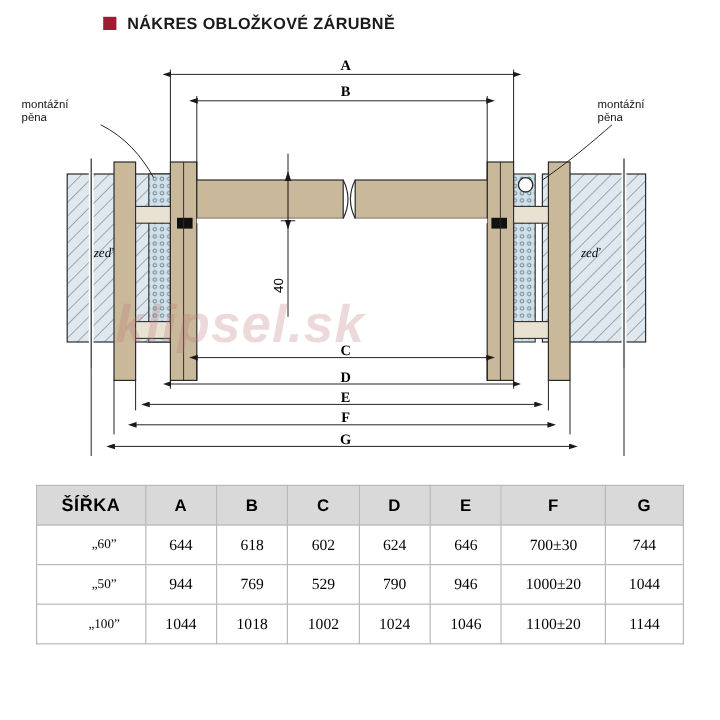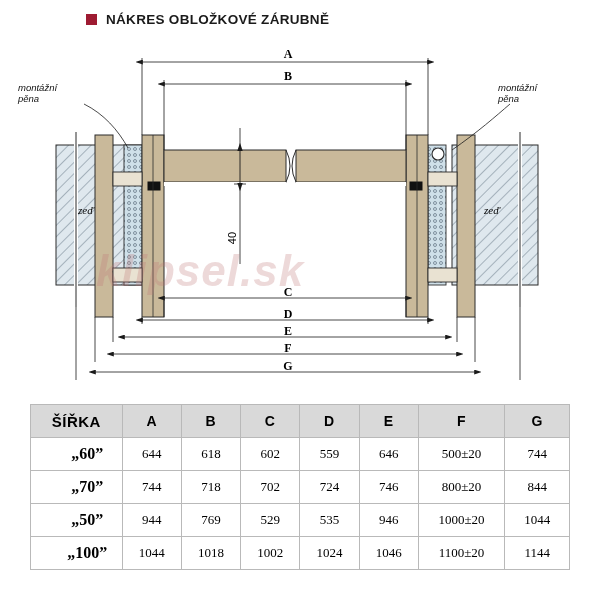--- a/index.html
+++ b/index.html
@@ -50,21 +50,20 @@
     height: 360px;
   }
   .drawing svg { display: block; }
 
   .callout-label {
     position: absolute;
     font-size: 9.5px;
     line-height: 11px;
     color: #111;
     white-space: pre-line;
-    font-style: italic;
   }
   .callout-left { left: 18px; top: 50px; }
   .callout-right { left: 498px; top: 50px; }
 
   
   .watermark {
     position: absolute;
     left: 96px;
     top: 246px;
     font-size: 44px;
@@ -100,22 +99,22 @@
     background: #d9d9d9;
     font-weight: bold;
     font-size: 14px;
     letter-spacing: 0.5px;
     font-family: "Liberation Sans", sans-serif;
   }
   table.spec thead th.first-col {
     font-size: 15px;
   }
   table.spec td.first-col {
-    font-weight: bold;
-    font-size: 16px;
+    font-weight: normal;
+    font-size: 11px;
     padding-left: 24px;
   }
   table.spec col.c0 { width: 94px; }
   table.spec col.c1,
   table.spec col.c2,
   table.spec col.c3,
   table.spec col.c4,
   table.spec col.c5 { width: 62px; }
   table.spec col.c6 { width: 90px; }
   table.spec col.c7 { width: 68px; }
@@ -291,41 +290,31 @@
           <th>F</th>
           <th>G</th>
         </tr>
       </thead>
       <tbody>
         <tr>
           <td class="first-col">„60”</td>
           <td>644</td>
           <td>618</td>
           <td>602</td>
-          <td>559</td>
+          <td>624</td>
           <td>646</td>
-          <td>500±20</td>
+          <td>700±30</td>
           <td>744</td>
-        </tr>
-        <tr>
-          <td class="first-col">„70”</td>
-          <td>744</td>
-          <td>718</td>
-          <td>702</td>
-          <td>724</td>
-          <td>746</td>
-          <td>800±20</td>
-          <td>844</td>
         </tr>
         <tr>
           <td class="first-col">„50”</td>
           <td>944</td>
           <td>769</td>
           <td>529</td>
-          <td>535</td>
+          <td>790</td>
           <td>946</td>
           <td>1000±20</td>
           <td>1044</td>
         </tr>
         <tr>
           <td class="first-col">„100”</td>
           <td>1044</td>
           <td>1018</td>
           <td>1002</td>
           <td>1024</td>

